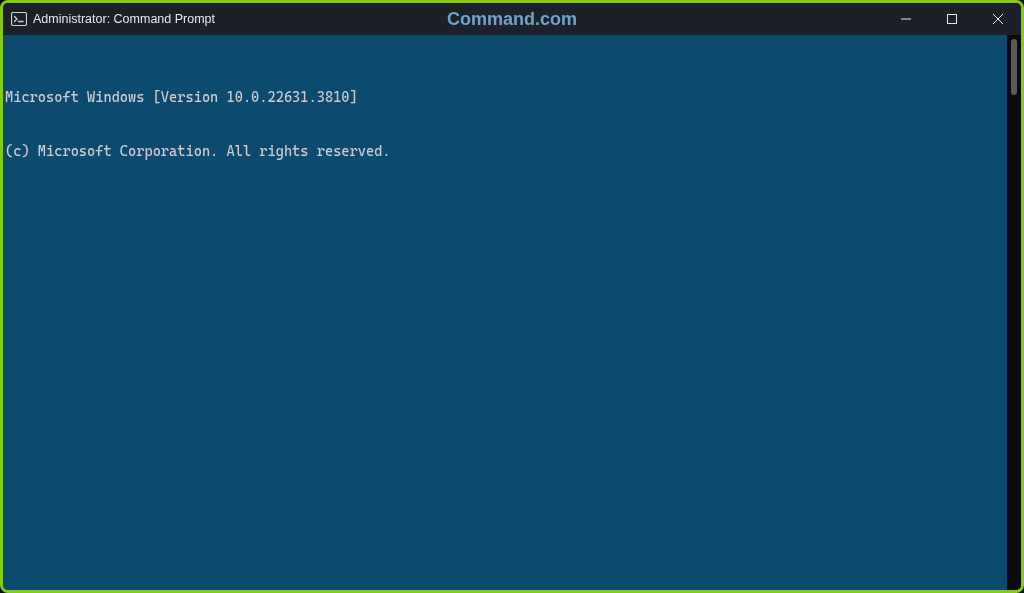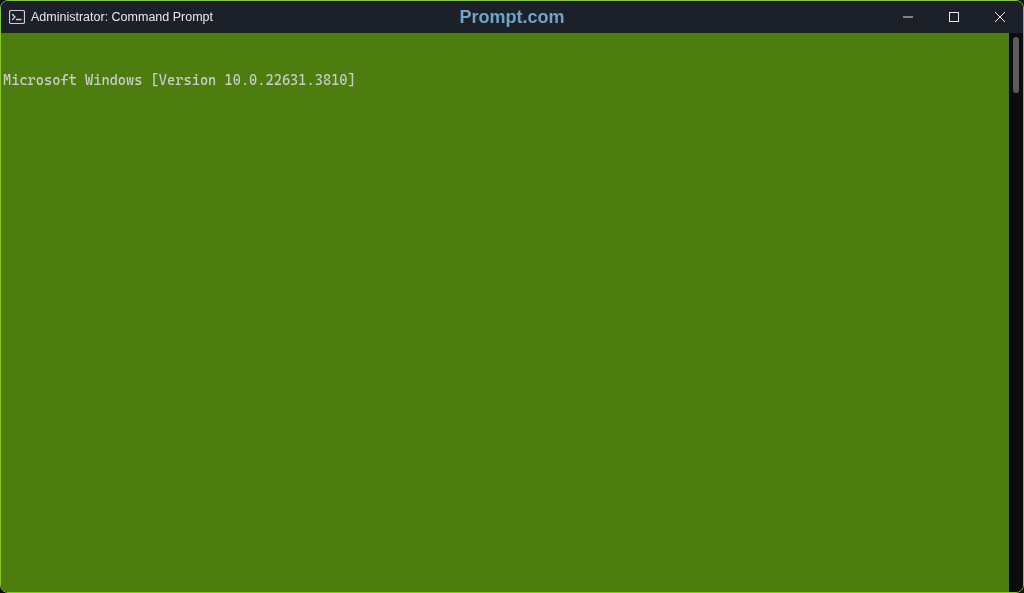--- a/index.html
+++ b/index.html
@@ -11,21 +11,21 @@
       width: 1024px;
       height: 593px;
       background: #0c1015;
       font-family: "Segoe UI", Tahoma, sans-serif;
       overflow: hidden;
     }
     .window {
       width: 100%;
       height: 100%;
       background: #0c0f14;
-      border: 1px solid #84cc16;
+      border: 3px solid #84cc16;
       border-radius: 8px;
       overflow: hidden;
       display: flex;
       flex-direction: column;
     }
     .titlebar {
       height: 32px;
       background: #1b2029;
       display: flex;
       align-items: center;
@@ -84,26 +84,26 @@
       fill: none;
       stroke-width: 1;
     }
     .terminal-wrap {
       flex: 1;
       display: flex;
       position: relative;
     }
     .terminal {
       flex: 1;
-      background: #4d7c0f;
+      background: #0c4a6e;
       color: #cccccc;
       font-family: "Cascadia Mono", "Consolas", monospace;
       font-size: 14px;
       line-height: 18px;
-      padding: 2px 2px;
+      padding: 17px 2px;
       white-space: pre;
       overflow: hidden;
     }
     .terminal-line {
       display: block;
     }
     .scrollbar {
       width: 14px;
       background: #0b0b0b;
       display: flex;
@@ -126,21 +126,21 @@
     <div class="titlebar-left">
       <span class="app-icon">
         <svg viewBox="0 0 16 16">
           <rect x="0.5" y="1.5" width="15" height="13" rx="1.5" fill="none" stroke="#d0d0d0" stroke-width="1.2"></rect>
           <path d="M3.5 5.5 L6 8 L3.5 10.5" stroke="#d0d0d0" stroke-width="1.4" fill="none" stroke-linecap="round" stroke-linejoin="round"></path>
           <line x1="7.5" y1="10.5" x2="12" y2="10.5" stroke="#d0d0d0" stroke-width="1.4" stroke-linecap="round"></line>
         </svg>
       </span>
       <span class="window-title">Administrator: Command Prompt</span>
     </div>
-    <div class="watermark">Prompt.com</div>
+    <div class="watermark">Command.com</div>
     <div class="window-controls">
       <div class="window-control">
         <svg viewBox="0 0 10 10">
             <line x1="0" y1="5" x2="10" y2="5"></line>
           </svg>
       </div>
       <div class="window-control">
         <svg viewBox="0 0 10 10">
             <rect x="0.5" y="0.5" width="9" height="9"></rect>
           </svg>
@@ -149,20 +149,21 @@
         <svg viewBox="0 0 10 10">
             <line x1="0" y1="0" x2="10" y2="10"></line>
             <line x1="10" y1="0" x2="0" y2="10"></line>
           </svg>
       </div>
     </div>
   </div>
   <div class="terminal-wrap">
     <div class="terminal">
       <span class="terminal-line">Microsoft Windows [Version 10.0.22631.3810]</span>
+      <span class="terminal-line">(c) Microsoft Corporation. All rights reserved.</span>
       <span class="terminal-line"></span>
       <span class="terminal-line"></span>
     </div>
     <div class="scrollbar">
       <div class="scroll-thumb"></div>
     </div>
   </div>
 </div>
 
 </body></html>

